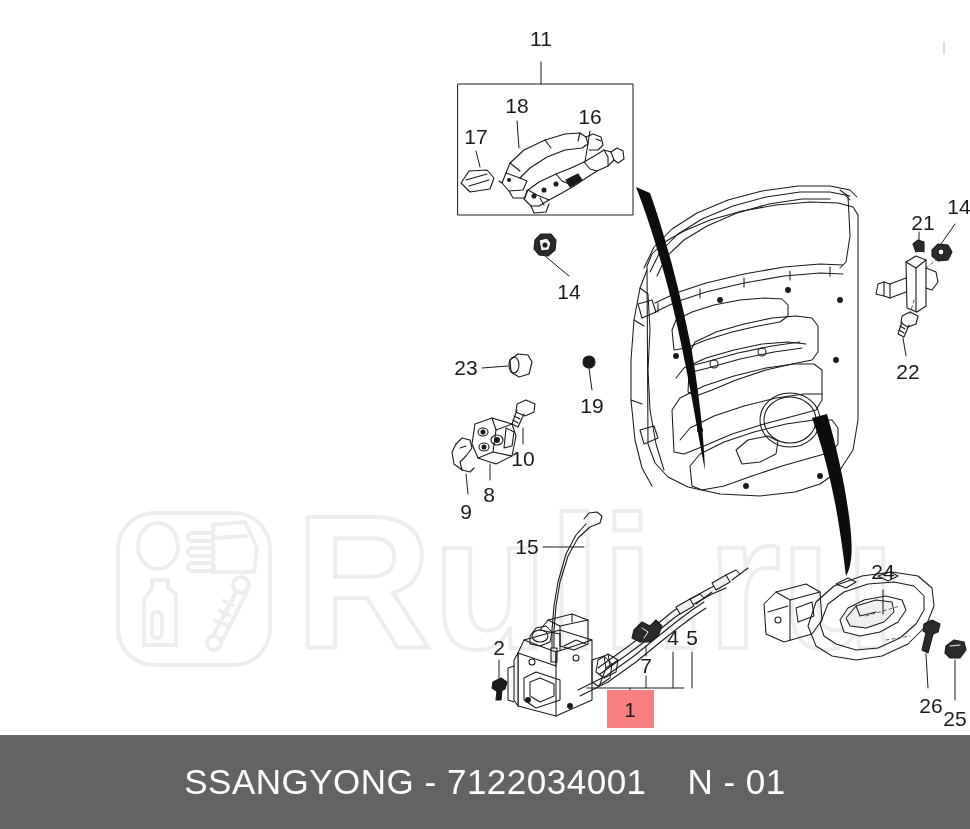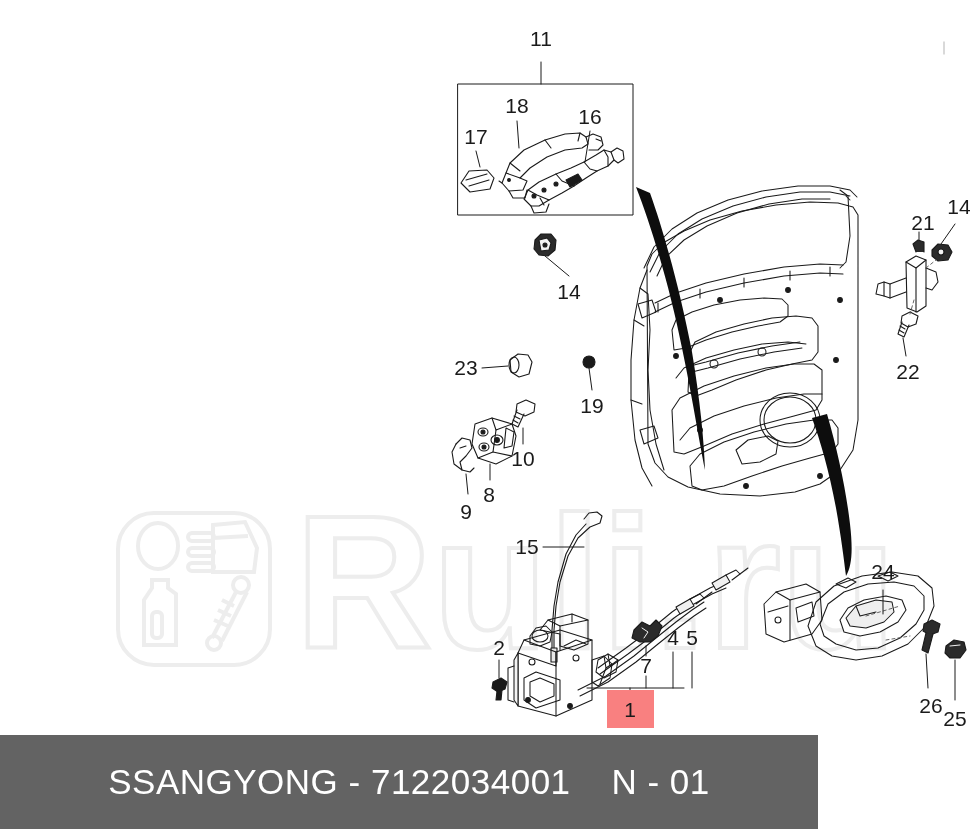--- a/index.html
+++ b/index.html
@@ -36,21 +36,21 @@
     position: absolute;
     left: 0; top: 0;
     width: 970px;
     height: 735px;
     pointer-events: none;
   }
   #footer-bar {
     position: absolute;
     left: 0;
     top: 735px;
-    width: 818px;
+    width: 970px;
     height: 94px;
     background: #636363;
     display: flex;
     align-items: center;
     justify-content: center;
   }
   #footer-text {
     color: #ffffff;
     font-family: "Liberation Sans", sans-serif;
     font-size: 35px;

